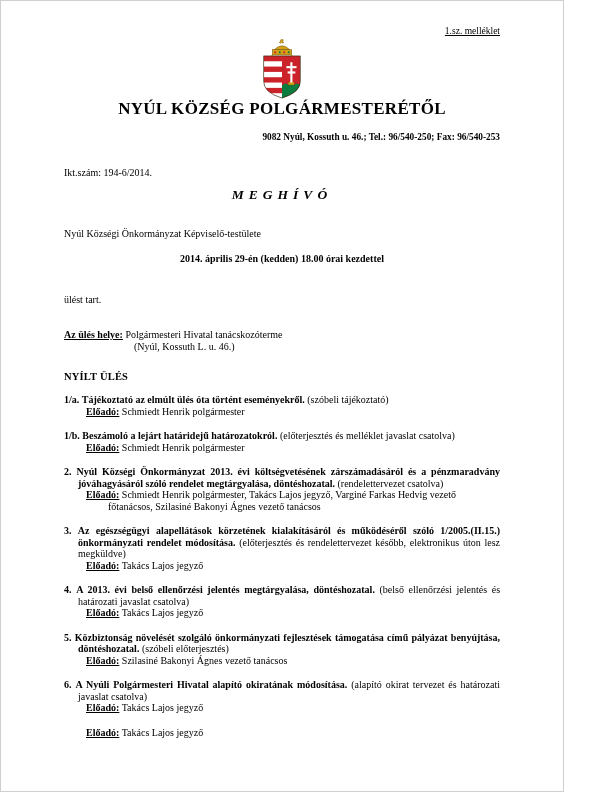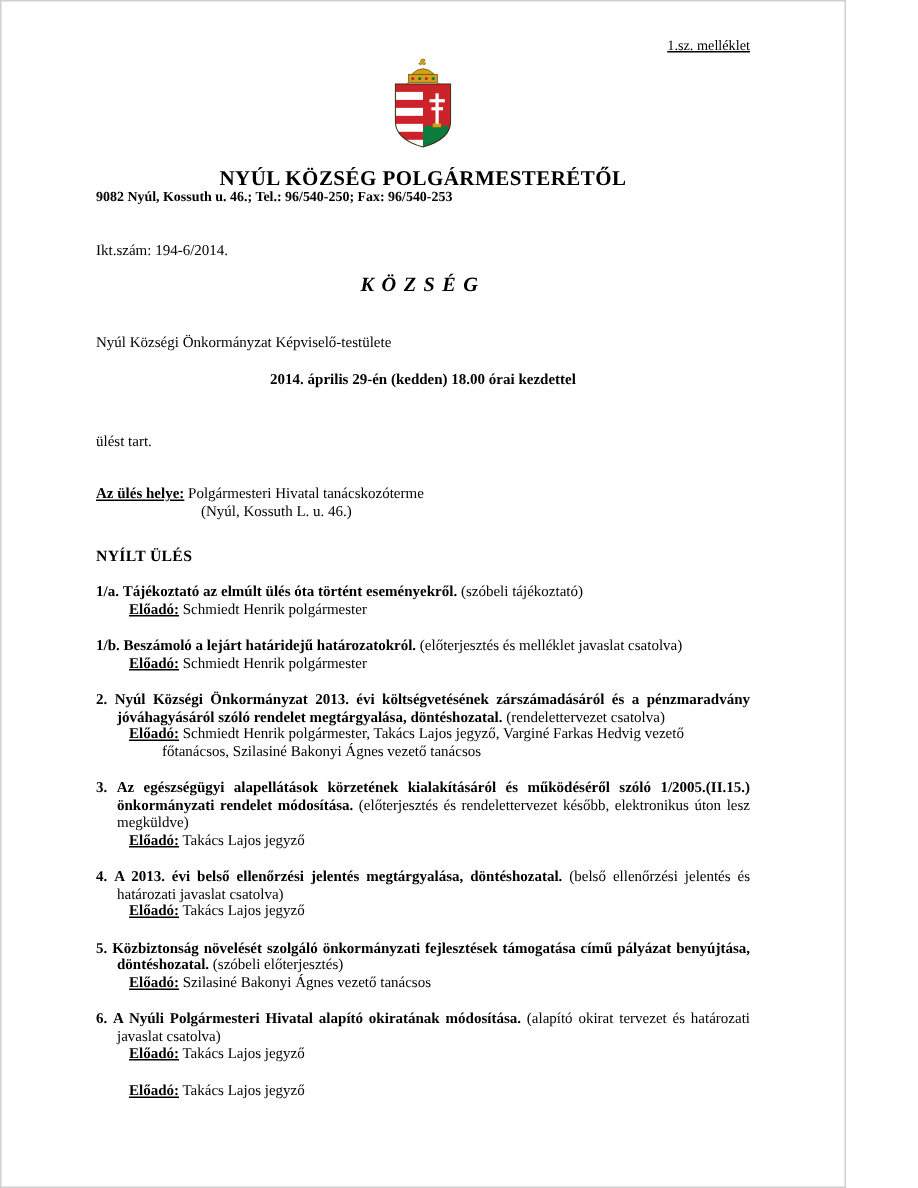--- a/index.html
+++ b/index.html
@@ -5,22 +5,22 @@
   html,body{margin:0;padding:0;background:#ffffff;}
   .page{
     width:564px;height:792px;box-sizing:border-box;position:relative;
     background:#ffffff;border:1px solid #cfcfcf;
     padding:25px 63px 20px 63px;
     font-family:"Liberation Serif","DejaVu Serif",serif;
     color:#000;font-size:10px;line-height:11.5px;overflow:hidden;
   }
   .attachment{ text-align:right; font-size:9.5px; line-height:11px; text-decoration:underline; }
   .crest{ width:42px; height:60px; margin:2px auto 0 auto; display:block; }
-  .header-title{ text-align:center; font-weight:bold; font-size:14px; line-height:13px; margin-top:14px; letter-spacing:.3px; }
-  .header-address{ text-align:left; font-weight:bold; font-size:9.3px; line-height:11px; margin-top:1px; }
+  .header-title{ text-align:center; font-weight:bold; font-size:17px; line-height:13px; margin-top:3px; letter-spacing:.3px; }
+  .header-address{ text-align:right; font-weight:bold; font-size:9.3px; line-height:11px; margin-top:17px; }
   .ref-number{ margin-top:24px; font-size:10px; }
   .doc-title{ text-align:center; font-weight:bold; font-style:italic; font-size:13.5px; line-height:16px; letter-spacing:5px; margin-top:8px; }
   .body-line{ margin-top:25px; }
   .date-line{ text-align:center; font-weight:bold; margin-top:14px; }
   .ulest-line{ margin-top:29px; }
   .venue-block{ margin-top:24px; }
   .venue-label{ font-weight:bold; text-decoration:underline; }
   .venue-address-line{ padding-left:70px; }
   .agenda-heading{ margin-top:28px; font-weight:bold; font-size:10.5px; line-height:12px; letter-spacing:.2px; }
   .session-heading{ margin-top:19px; font-weight:bold; font-size:10.5px; line-height:12px; letter-spacing:.2px; }
@@ -72,21 +72,21 @@
       </g>
       <path d="M2,17.5 h38 v26 q0,12 -19,17.5 q-19,-5.5 -19,-17.5 z" fill="none" stroke="#3a2a10" stroke-width="0.7"></path>
     </g>
   </svg>
 
   <div class="header-title">NYÚL KÖZSÉG POLGÁRMESTERÉTŐL</div>
   <div class="header-address">9082 Nyúl, Kossuth u. 46.; Tel.: 96/540-250; Fax: 96/540-253</div>
 
   <div class="ref-number">Ikt.szám: 194-6/2014.</div>
 
-  <div class="doc-title">KÖZSÉG</div>
+  <div class="doc-title">MEGHÍVÓ</div>
 
   <div class="body-line">Nyúl Községi Önkormányzat Képviselő-testülete</div>
 
   <div class="date-line">2014. április 29-én (kedden) 18.00 órai kezdettel</div>
 
   <div class="ulest-line">ülést tart.</div>
 
   <div class="venue-block">
     <div><span class="venue-label">Az ülés helye:</span> <span>Polgármesteri Hivatal tanácskozóterme</span></div>
     <div class="venue-address-line">(Nyúl, Kossuth L. u. 46.)</div>

